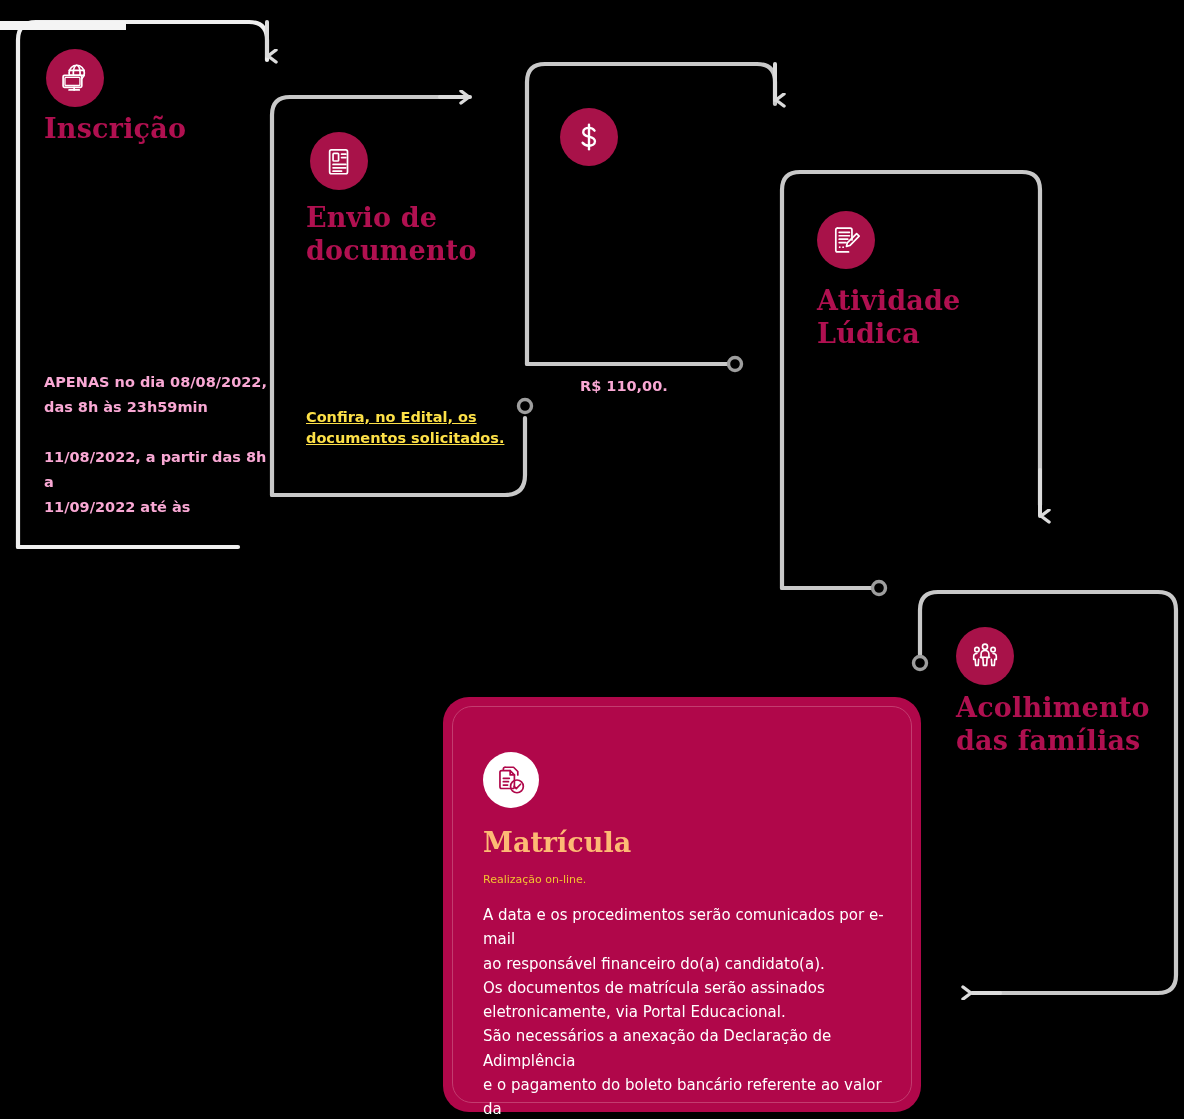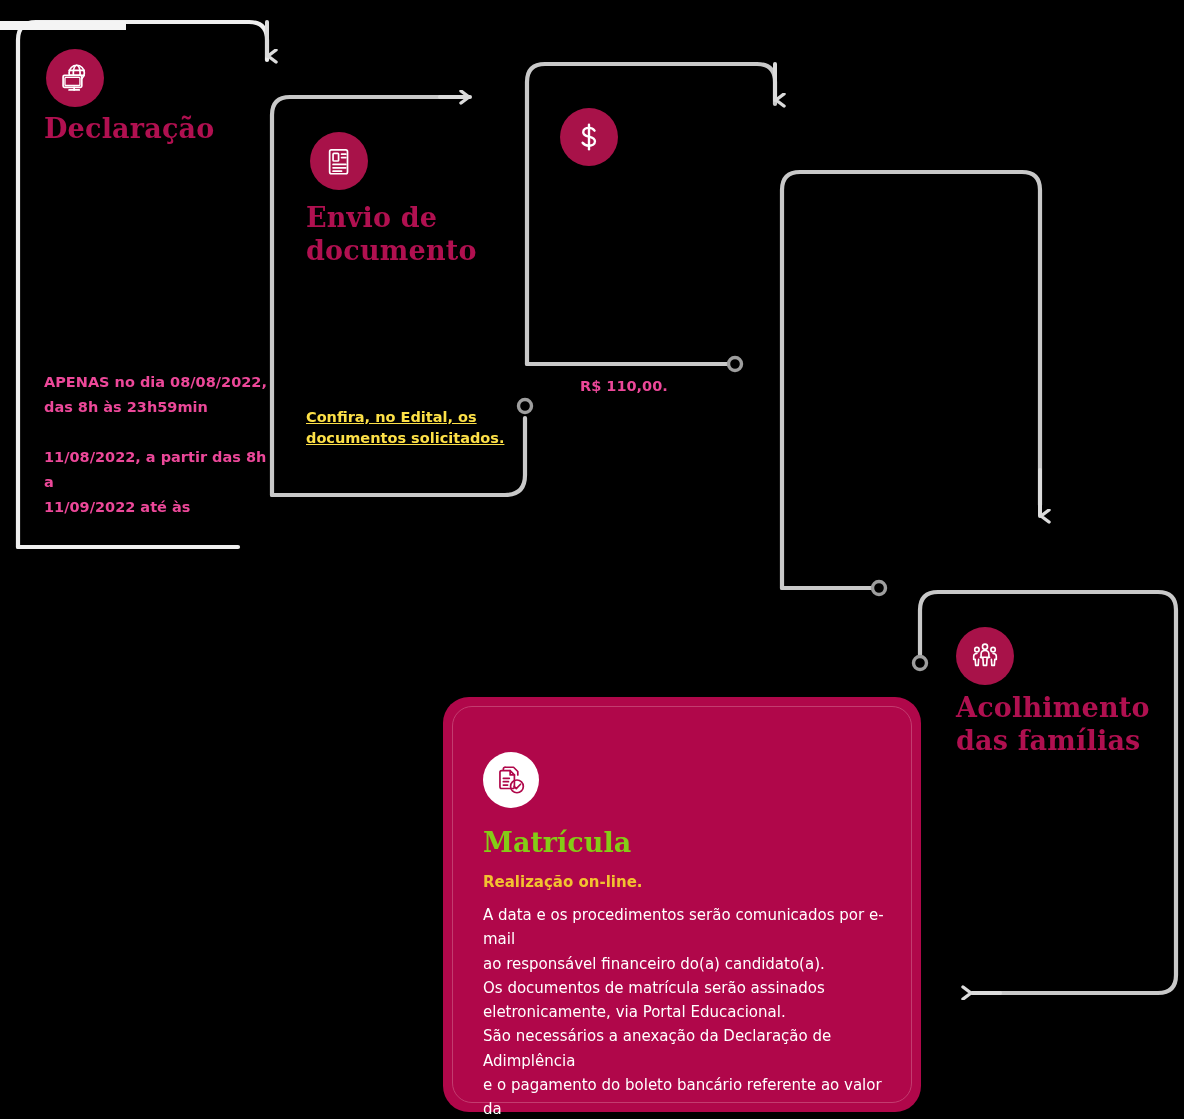--- a/index.html
+++ b/index.html
@@ -23,43 +23,43 @@
   .icon-circle.white{background:#ffffff;width:56px;height:56px;}
   .icon-circle.white svg{width:34px;height:34px;}
 
   .card-title{
     position:absolute;color:#b01050;
     font-family:"DejaVu Serif","Liberation Serif",serif;
     font-weight:700;font-size:27px;line-height:1.22;letter-spacing:.2px;
     white-space:pre-line;
   }
   .note-blue{
-    position:absolute;color:#ec4899;font-weight:700;font-size:14.5px;
+    position:absolute;color:#f9a8d4;font-weight:700;font-size:14.5px;
     line-height:1.72;white-space:pre-line;
   }
   .note-link{
     position:absolute;color:#fde047;font-weight:600;font-size:14.5px;
     line-height:1.45;text-decoration:underline;white-space:pre-line;
   }
 
   
   .card.filled{
     background:#b0074a;border-radius:26px;
   }
   .card.filled .inner-outline{
     position:absolute;left:9px;top:9px;right:9px;bottom:9px;
     border:1.5px solid #c33c6f;border-radius:20px;pointer-events:none;
   }
   .mat-title{
-    position:absolute;color:#84cc16;
+    position:absolute;color:#fdba74;
     font-family:"DejaVu Serif","Liberation Serif",serif;
     font-weight:700;font-size:27px;line-height:1.2;
   }
   .mat-sub{
-    position:absolute;color:#f2c230;font-weight:700;font-size:15px;
+    position:absolute;color:#f2c230;font-weight:400;font-size:11px;
   }
   .mat-body{
     position:absolute;color:#ffffff;font-weight:400;font-size:15px;
     line-height:1.62;white-space:pre-line;
   }
 
   .top-white-bar{position:absolute;background:#f4f4f4;}
 </style>
 </head>
 <body>
@@ -129,21 +129,21 @@
       <svg viewBox="0 0 40 40" fill="none" stroke="#fff" stroke-width="2" stroke-linecap="round" stroke-linejoin="round">
         <circle cx="22" cy="14" r="9"></circle>
         <ellipse cx="22" cy="14" rx="4" ry="9"></ellipse>
         <path d="M13.3 11h17.4M13.3 17h17.4"></path>
         <rect x="6" y="17" width="22" height="14" rx="1.5" fill="#a81249"></rect>
         <rect x="8.2" y="19.2" width="17.6" height="9.6" rx="1" fill="#a81249" stroke="#fff" stroke-width="1.6"></rect>
         <path d="M13 34h12"></path>
         <path d="M19 31v3"></path>
       </svg>
     </div>
-    <div class="card-title" style="left:26px;top:91px;width:215px;">Declaração</div>
+    <div class="card-title" style="left:26px;top:91px;width:215px;">Inscrição</div>
     <div class="note-blue" style="left:26px;top:348px;width:225px;">APENAS no dia 08/08/2022,
 das 8h às 23h59min
 
 11/08/2022, a partir das 8h a
 11/09/2022 até às</div>
   </div>
 
   <div class="card" style="left:272px;top:92px;width:253px;height:398px;">
     <div class="icon-circle" style="left:38px;top:40px;">
       <svg viewBox="0 0 40 40" fill="none" stroke="#fff" stroke-width="2" stroke-linecap="round" stroke-linejoin="round">
@@ -161,20 +161,34 @@
   <div class="card" style="left:527px;top:64px;width:248px;height:300px;">
     <div class="icon-circle" style="left:33px;top:44px;">
       <svg viewBox="0 0 40 40" fill="none" stroke="#fff" stroke-width="2.8" stroke-linecap="round" stroke-linejoin="round">
         <path d="M26.5 12.5c-1.6-2.2-4-3.2-6.7-3.2-3.8 0-6.6 2-6.6 5 0 3.2 3 4.3 6.8 5.2 4 1 7 2.2 7 5.5 0 3.2-3 5.3-7.1 5.3-3.2 0-5.8-1.2-7.4-3.5"></path>
         <path d="M20 5.5v29"></path>
       </svg>
     </div>
     <div class="note-blue" style="left:53px;top:310px;width:195px;">R$ 110,00.</div>
   </div>
 
+  <div class="card" style="left:782px;top:172px;width:258px;height:416px;">
+    <div class="icon-circle" style="left:35px;top:39px;">
+      <svg viewBox="0 0 40 40" fill="none" stroke="#fff" stroke-width="2" stroke-linecap="round" stroke-linejoin="round">
+        <path d="M10 6h15a2 2 0 012 2v12"></path>
+        <path d="M10 6a2 2 0 00-2 2v24a2 2 0 002 2h13"></path>
+        <path d="M12 11h12M12 15h12M12 19h10M12 23h8"></path>
+        <circle cx="12.6" cy="28.4" r="1.1" fill="#fff" stroke="none"></circle>
+        <circle cx="16.6" cy="28.4" r="1.1" fill="#fff" stroke="none"></circle>
+        <path d="M32.5 12.5l3 3-11 11-4 1 1-4z"></path>
+      </svg>
+    </div>
+    <div class="card-title" style="left:35px;top:113px;width:215px;">Atividade
+Lúdica</div>
+  </div>
 
   <div class="card" style="left:920px;top:592px;width:256px;height:401px;">
     <div class="icon-circle" style="left:36px;top:35px;">
       <svg viewBox="0 0 40 40" fill="none" stroke="#fff" stroke-width="1.9" stroke-linecap="round" stroke-linejoin="round">
         <circle cx="20" cy="9" r="3"></circle>
         <circle cx="10.5" cy="12.5" r="2.6"></circle>
         <circle cx="29.5" cy="12.5" r="2.6"></circle>
         <path d="M20 13.5c-3 0-4.6 1.8-4.6 4.3V22h2.1l.6 9h3.8l.6-9h2.1v-4.2c0-2.5-1.6-4.3-4.6-4.3z"></path>
         <path d="M10.5 17c-2.4 0-3.8 1.4-3.8 3.4V24h1.8l.5 7h3l.5-7"></path>
         <path d="M29.5 17c2.4 0 3.8 1.4 3.8 3.4V24h-1.8l-.5 7h-3l-.5-7"></path>

